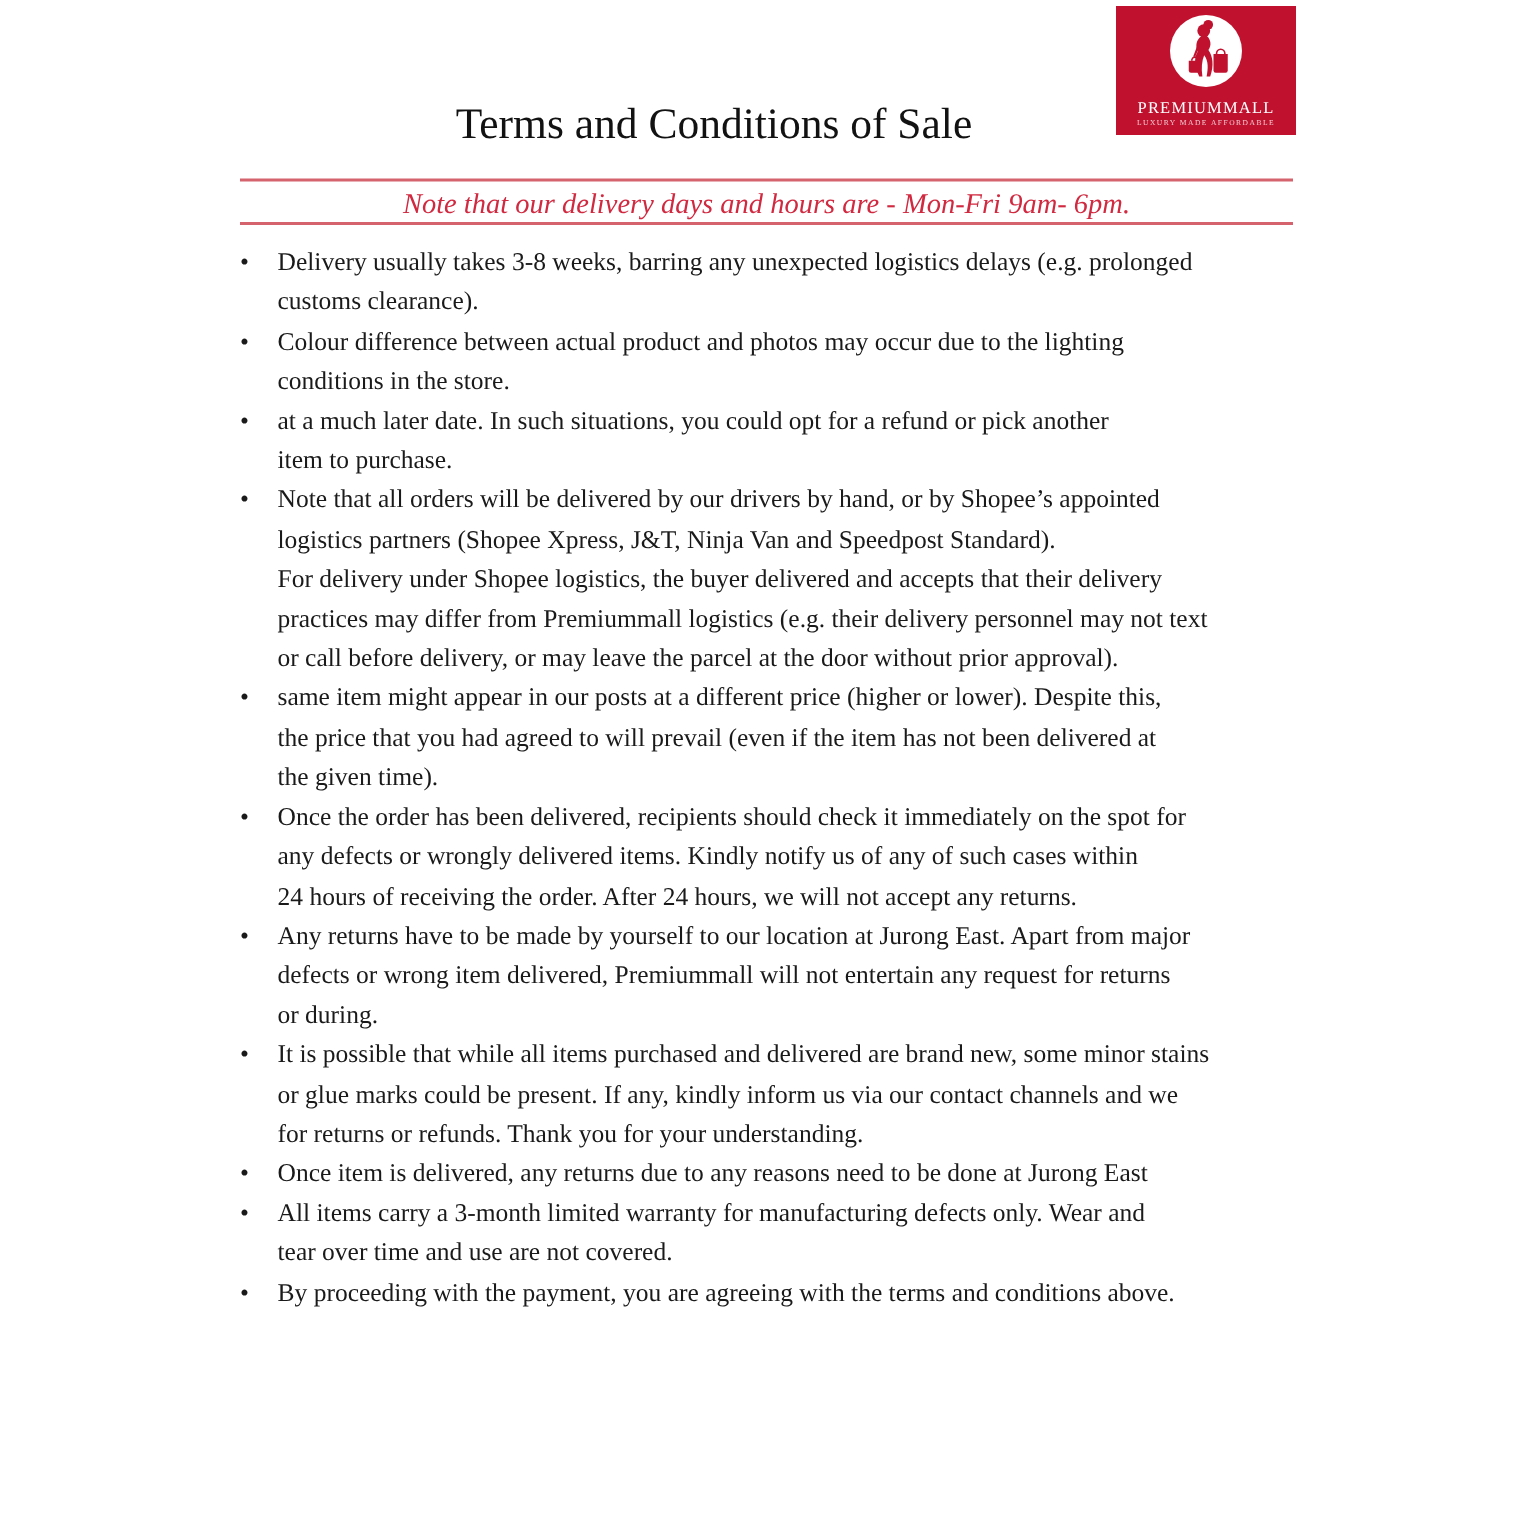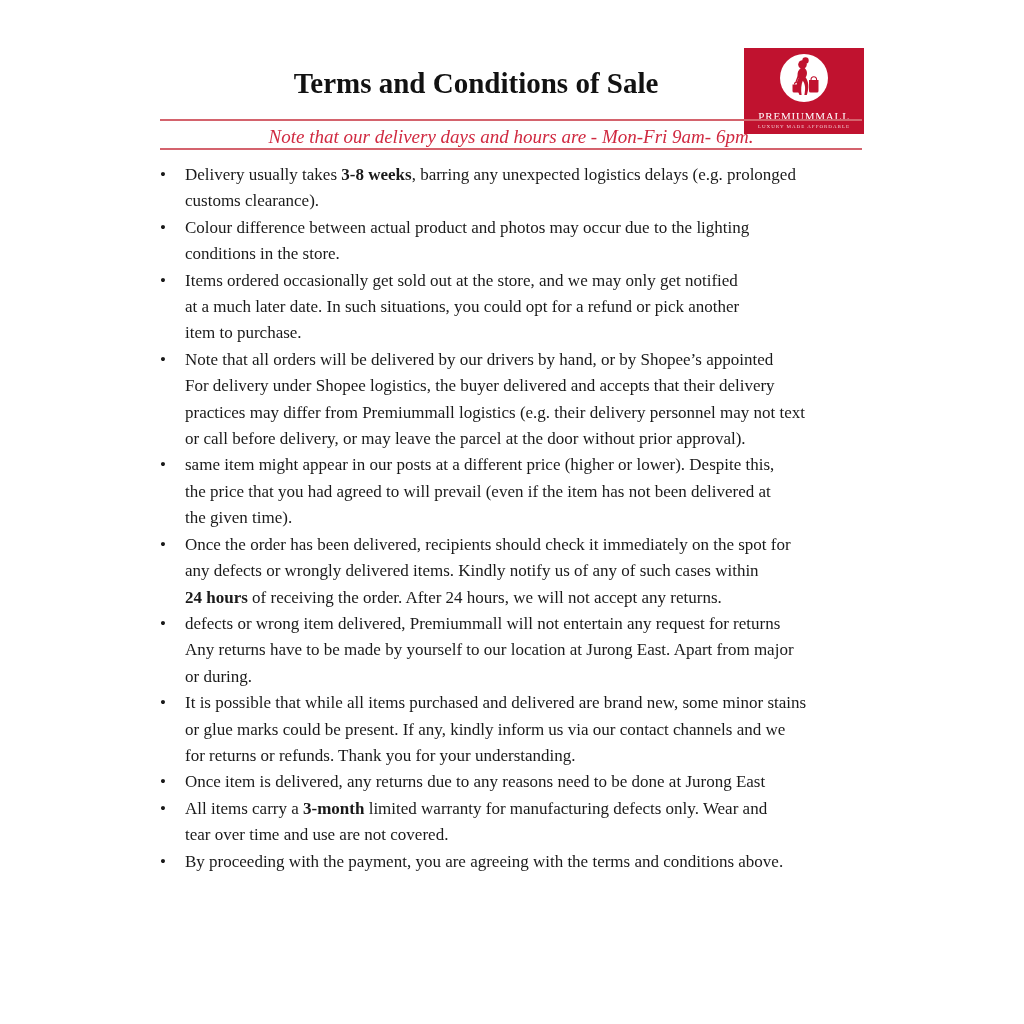--- a/index.html
+++ b/index.html
@@ -8,42 +8,41 @@
     font-family: "Liberation Serif", "DejaVu Serif", serif;
     color: var(--body-text, #1a1a1a);
     overflow: hidden;
   }
   .page { position: relative; width: 1024px; height: 1024px; background: #fff; }
 
   
   .logo {
     position: absolute; left: 744px; top: 4px; width: 120px; height: 86px;
     background: var(--brand-red, #C0122F);
-    margin-top: 44px;
   }
   .logo-circle {
     position: absolute; left: 36px; top: 6px; width: 48px; height: 48px;
     background: #ffffff; border-radius: 50%;
   }
   .logo-circle svg { position: absolute; left: 0; top: 0; width: 48px; height: 48px; }
   .logo-name {
     position: absolute; top: 62px; left: 0; width: 100%;
     text-align: center; color: #ffffff; font-size: 11px;
     letter-spacing: 0.8px; white-space: nowrap;
   }
   .logo-tagline {
     position: absolute; top: 76px; left: 0; width: 100%;
     text-align: center; color: rgba(255,255,255,0.78); font-size: 5px;
     letter-spacing: 1px; white-space: nowrap;
   }
 
   
   .title {
     position: absolute; top: 69px; left: 0; width: 952px; margin: 0;
-    text-align: center; font-size: 29px; font-weight: bold; color: #121212;
+    text-align: center; font-size: 29px; font-weight: normal; color: #121212;
     line-height: 1;
   }
 
   
   .note-bar {
     position: absolute; top: 119px; left: 160px; width: 702px; height: 27px;
     border-top: 2px solid var(--rule-red, #D4636D);
     border-bottom: 2px solid var(--rule-red, #D4636D);
     display: flex; align-items: flex-end; justify-content: center;
   }
@@ -60,21 +59,21 @@
   }
   .term { display: flex; align-items: flex-start; }
   .bullet {
     flex: none; width: 25px; font-size: 17px; line-height: 26.4px;
     color: #1a1a1a;
   }
   .term-lines { flex: 1; min-width: 0; }
   .term-line {
     font-size: 17px; line-height: 26.4px; white-space: nowrap; color: #1a1a1a;
   }
-  .term-line b { font-weight: bold; text-align: center; }
+  .term-line b { font-weight: normal; text-align: center; }
 </style>
 </head>
 <body>
 
 <div class="page">
 
   <div class="logo">
     <div class="logo-circle">
       <svg viewBox="0 0 48 48" aria-hidden="true">
         <g fill="#C0122F">
@@ -110,29 +109,29 @@
       <li class="term">
         <span class="bullet">•</span>
         <div class="term-lines">
           <div class="term-line"><span>Colour difference between actual product and photos may occur due to the lighting</span></div>
           <div class="term-line"><span>conditions in the store.</span></div>
         </div>
       </li>
       <li class="term">
         <span class="bullet">•</span>
         <div class="term-lines">
-          <div class="term-line"><span>Items ordered occasionally get sold out at the store, and we may only get notified</span></div>
           <div class="term-line"><span>at a much later date. In such situations, you could opt for a refund or pick another</span></div>
           <div class="term-line"><span>item to purchase.</span></div>
         </div>
       </li>
       <li class="term">
         <span class="bullet">•</span>
         <div class="term-lines">
           <div class="term-line"><span>Note that all orders will be delivered by our drivers by hand, or by Shopee’s appointed</span></div>
+          <div class="term-line"><span>logistics partners (Shopee Xpress, J&amp;T, Ninja Van and Speedpost Standard).</span></div>
           <div class="term-line"><span>For delivery under Shopee logistics, the buyer delivered and accepts that their delivery</span></div>
           <div class="term-line"><span>practices may differ from Premiummall logistics (e.g. their delivery personnel may not text</span></div>
           <div class="term-line"><span>or call before delivery, or may leave the parcel at the door without prior approval).</span></div>
         </div>
       </li>
       <li class="term">
         <span class="bullet">•</span>
         <div class="term-lines">
           <div class="term-line"><span>same item might appear in our posts at a different price (higher or lower). Despite this,</span></div>
           <div class="term-line"><span>the price that you had agreed to will prevail (even if the item has not been delivered at</span></div>
@@ -143,22 +142,22 @@
         <span class="bullet">•</span>
         <div class="term-lines">
           <div class="term-line"><span>Once the order has been delivered, recipients should check it immediately on the spot for</span></div>
           <div class="term-line"><span>any defects or wrongly delivered items. Kindly notify us of any of such cases within</span></div>
           <div class="term-line"><b>24 hours</b><span> of receiving the order. After 24 hours, we will not accept any returns.</span></div>
         </div>
       </li>
       <li class="term">
         <span class="bullet">•</span>
         <div class="term-lines">
+          <div class="term-line"><span>Any returns have to be made by yourself to our location at Jurong East. Apart from major</span></div>
           <div class="term-line"><span>defects or wrong item delivered, Premiummall will not entertain any request for returns</span></div>
-          <div class="term-line"><span>Any returns have to be made by yourself to our location at Jurong East. Apart from major</span></div>
           <div class="term-line"><span>or during.</span></div>
         </div>
       </li>
       <li class="term">
         <span class="bullet">•</span>
         <div class="term-lines">
           <div class="term-line"><span>It is possible that while all items purchased and delivered are brand new, some minor stains</span></div>
           <div class="term-line"><span>or glue marks could be present. If any, kindly inform us via our contact channels and we</span></div>
           <div class="term-line"><span>for returns or refunds. Thank you for your understanding.</span></div>
         </div>

